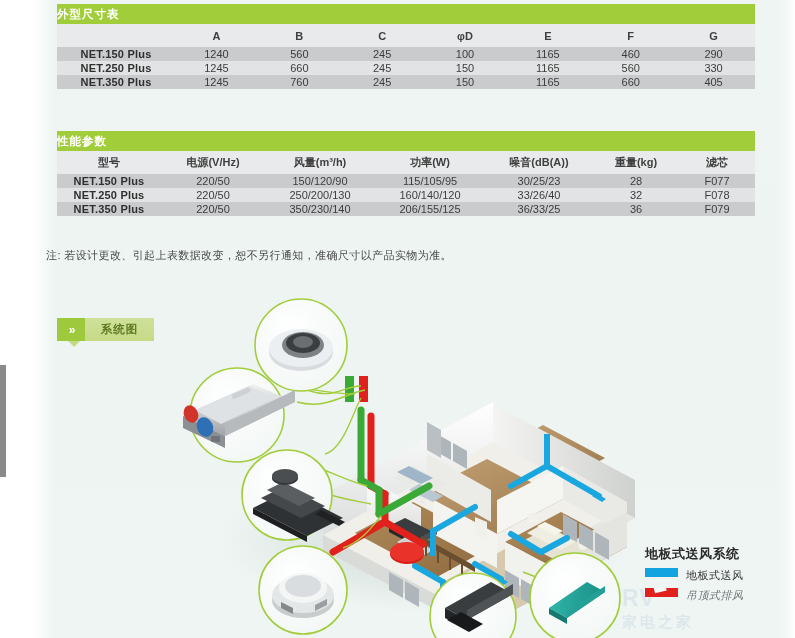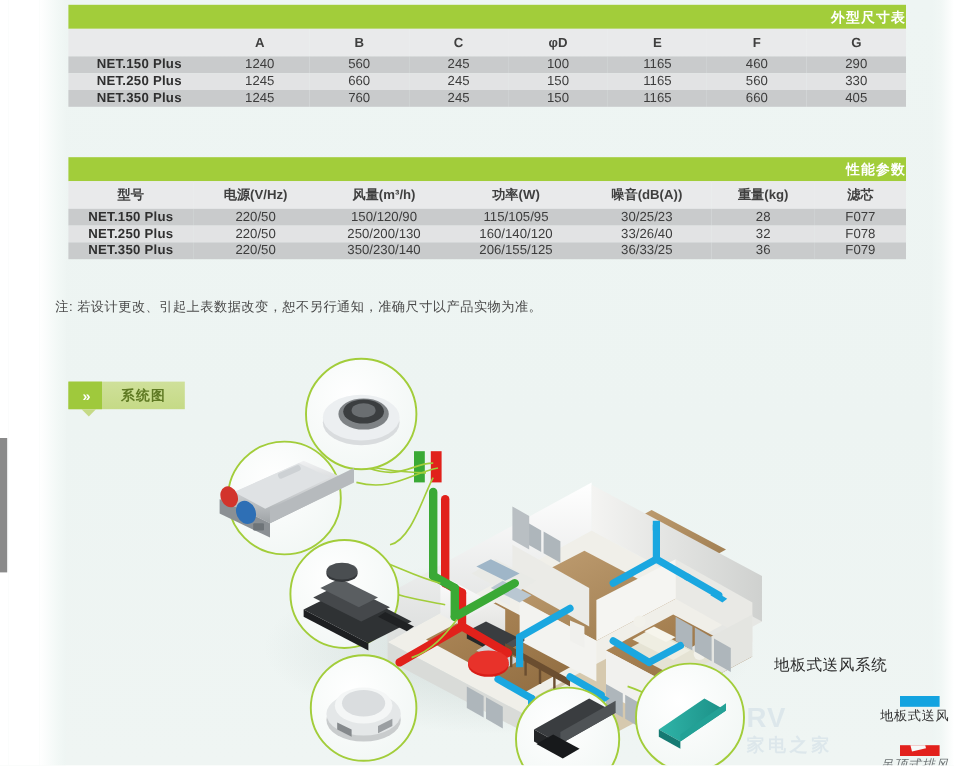--- a/index.html
+++ b/index.html
@@ -67,21 +67,21 @@
     border-collapse: collapse;
     font-size: 11px;
     color: #3b3b3b;
   }
   #table-dimensions { top: 4px; }
   #table-performance { top: 131px; }
 
   .spec-table .title-bar td {
     background: #a2cd3a;
     color: #ffffff;
-    text-align: right;
+    text-align: left;
     font-size: 11.5px;
     font-weight: bold;
     letter-spacing: 1px;
     height: 20px;
     padding: 0;
   }
 
   .spec-table thead.col-head td {
     background: #e9eaeb;
     text-align: center;
@@ -186,30 +186,29 @@
 
   
   #legend {
     position: absolute;
     left: 645px;
     top: 545px;
     width: 146px;
   }
   #legend-title {
     font-size: 13px;
-    font-weight: normal;
+    font-weight: bold;
     color: #2b2b2b;
     letter-spacing: 0.5px;
     margin-bottom: 5px;
   }
   .legend-row {
     display: flex;
-    align-items: flex-end;
-    margin-top: 17px;
-    flex-direction: column;
+    align-items: flex-start;
+    margin-top: 5px;
   }
   .legend-swatch {
     width: 33px;
     height: 9px;
     margin-right: 8px;
     flex: none;
   }
   .legend-swatch.supply { background: #13a3e0; }
   .legend-swatch.exhaust {
     background: #e2211c;

